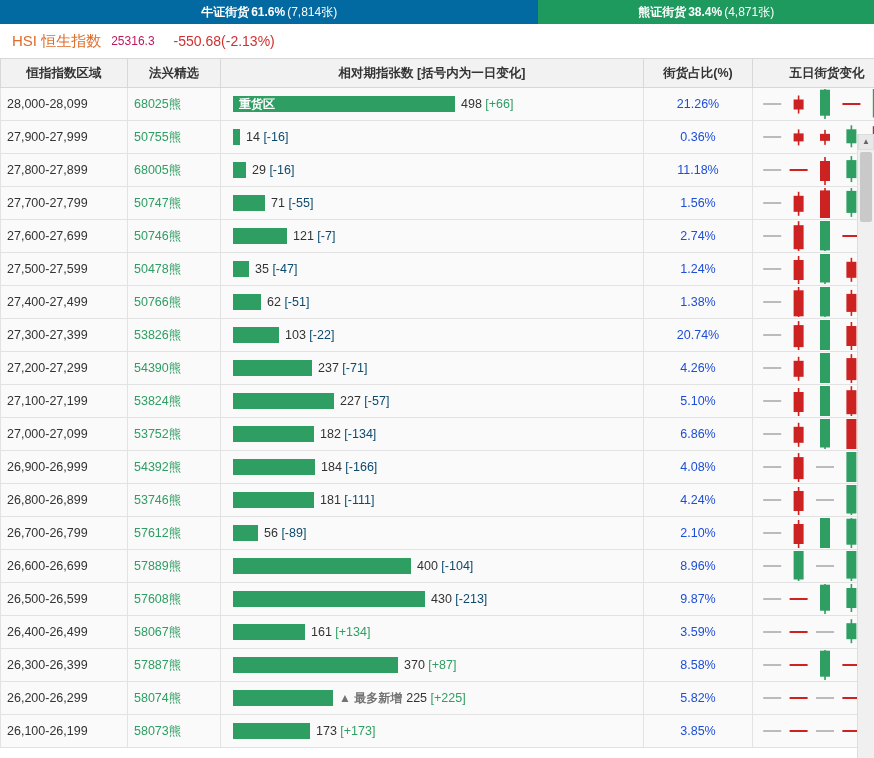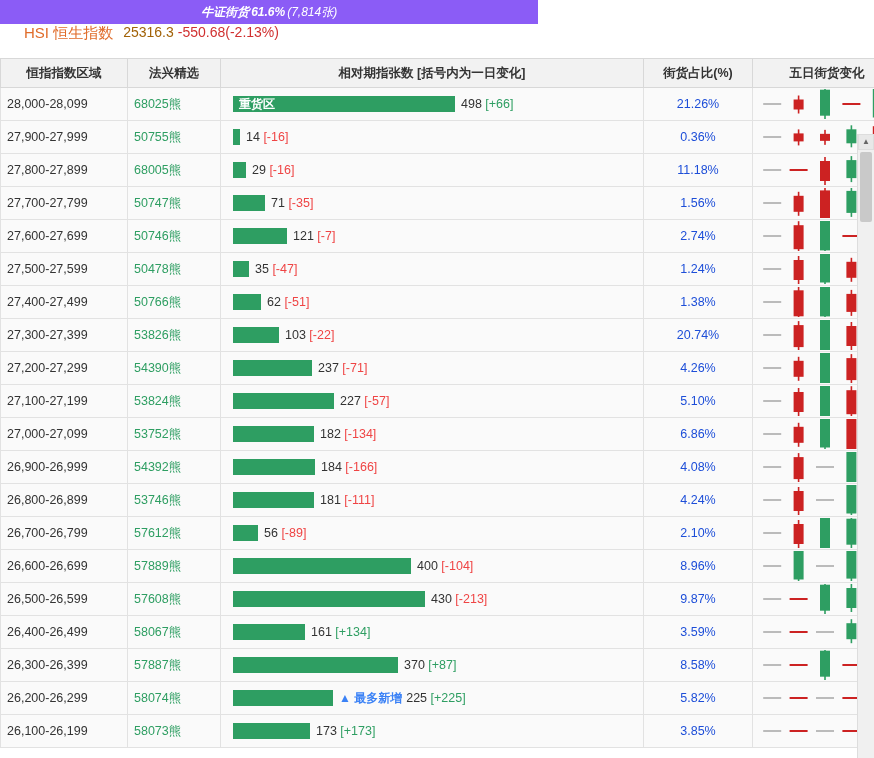--- a/index.html
+++ b/index.html
@@ -9,33 +9,33 @@
     font-family:"Liberation Sans","DejaVu Sans",sans-serif;
     font-size:13px;
     color:#333;
     overflow:hidden;
   }
   
   .ratio-bar{
     display:flex;height:24px;width:874px;color:#fff;font-size:12px;font-weight:bold;
   }
   .ratio-bull{
-    background:#8b5cf6;display:flex;align-items:center;justify-content:center;font-style:italic;
+    background:#0369a1;display:flex;align-items:center;justify-content:center;
   }
   .ratio-bear{
     background:#1f9a5f;display:flex;align-items:center;justify-content:center;
   }
   .ratio-seg span{margin:0 1px;}
   .ratio-cnt{font-weight:normal;}
   
   .idx-head{
-    height:34px;display:flex;align-items:flex-start;padding-left:24px;box-sizing:border-box;
+    height:34px;display:flex;align-items:center;padding-left:12px;box-sizing:border-box;
   }
   .idx-name{color:#e06c2a;font-size:15px;margin-right:10px;}
-  .idx-val{color:#a16207;font-size:14px;margin-right:4px;}
+  .idx-val{color:#be185d;font-size:12px;margin-right:19px;}
   .idx-chg{color:#d03030;font-size:14px;}
   
   table.main{
     border-collapse:collapse;width:858px;margin-left:0;table-layout:fixed;
   }
   table.main th{
     background:#f2f2f2;border:1px solid #d8d8d8;
     font-size:12.5px;font-weight:bold;color:#333;
     height:28px;padding:0 4px;
   }
@@ -44,27 +44,27 @@
     background:#fafafa;
   }
   td.zone{width:118px;color:#333;}
   td.code{width:84px;color:#2e9e62;text-align:left;padding-left:10px;}
   td.bar{width:414px;padding:0;}
   td.pct{width:100px;text-align:center;color:#1d4ed8;}
   td.spark{width:140px;padding:0;}
   .barwrap{position:relative;height:32px;display:flex;align-items:center;padding-left:6px;}
   .bar-rect{background:#2e9e62;height:16px;display:inline-block;}
   .bar-lbl{margin-left:6px;color:#333;font-size:12.5px;white-space:nowrap;}
-  .delta-neg{color:#ef4444;}
+  .delta-neg{color:#0c4a6e;}
   .delta-pos{color:#2e9e62;}
   .inbar-tag{
     position:absolute;left:12px;top:8px;height:24px;line-height:16px;
     color:#fff;font-size:12px;font-weight:bold;
   }
-  .newmax{color:#3b82f6;font-weight:bold;font-size:12px;margin-right:4px;}
+  .newmax{color:#737373;font-weight:bold;font-size:12px;margin-right:4px;}
   
   .spark svg{display:block;}
   
   .footer{
     text-align:center;font-size:13px;color:#333;padding-top:10px;
   }
   
   .scroll-track{
     position:absolute;top:76px;right:0;width:16px;height:664px;background:#f0f0f0;border-left:1px solid #ddd;
   }
@@ -79,20 +79,25 @@
   .tablewrap{position:relative;border-radius:15px;}
 </style>
 </head>
 <body>
 
 <div class="ratio-bar">
   <div class="ratio-bull ratio-seg" id="bullSeg" style="width: 61.6%;">
     <span>牛证街货</span>
     <span>61.6%</span>
     <span class="ratio-cnt">(7,814张)</span>
+  </div>
+  <div class="ratio-bear ratio-seg" id="bearSeg" style="width: 38.4%;">
+    <span>熊证街货</span>
+    <span>38.4%</span>
+    <span class="ratio-cnt">(4,871张)</span>
   </div>
 </div>
 
 <div class="idx-head">
   <span class="idx-name">HSI 恒生指数</span>
   <span class="idx-val">25316.3</span>
   <span class="idx-chg">-550.68(-2.13%)</span>
 </div>
 
 <div class="tablewrap">
@@ -183,21 +188,21 @@
               </svg>
             </div>
           </td>
         </tr>
         <tr>
           <td class="zone">27,700-27,799</td>
           <td class="code">50747熊</td>
           <td class="bar">
             <div class="barwrap">
               <span class="bar-rect" style="width:32px"></span>
-              <span class="bar-lbl"><span>71</span> <span class="delta-neg">[-35]</span></span>
+              <span class="bar-lbl"><span>71</span> <span class="delta-neg">[-55]</span></span>
             </div>
           </td>
           <td class="pct">1.56%</td>
           <td class="spark">
             <div class="spark">
               <svg width="132" height="30" viewBox="0 0 132 30">
                 <rect x="4.199999999999999" y="14" width="18" height="2" fill="#bbbbbb"></rect>
                 <rect x="38.8" y="3.8" width="1.6" height="24" fill="#cc2222"></rect>
                 <rect x="34.599999999999994" y="7.8" width="10" height="16" fill="#cc2222"></rect>
                 <rect x="65.2" y="-1.5999999999999996" width="1.6" height="36" fill="#cc2222"></rect>

